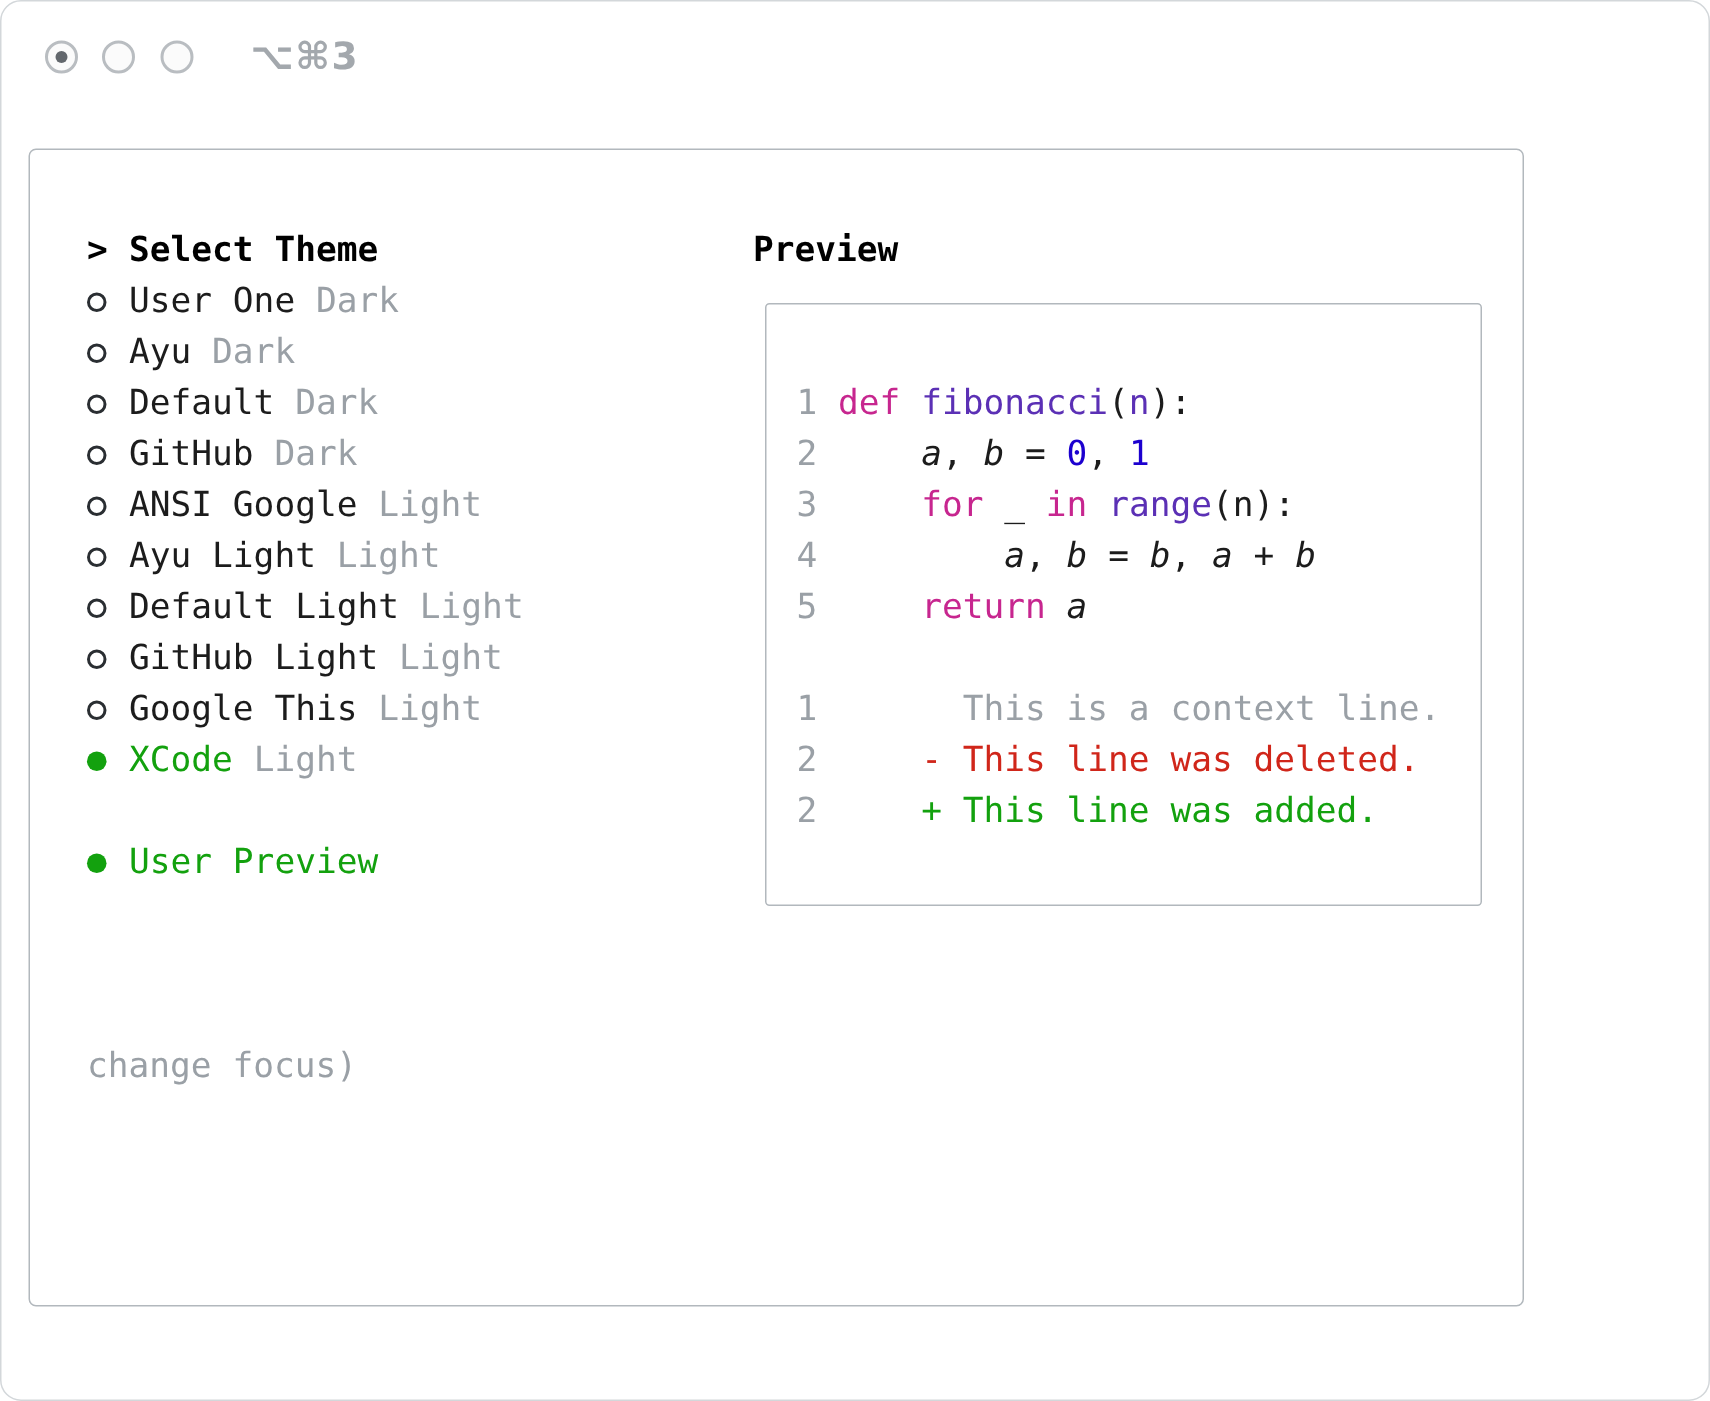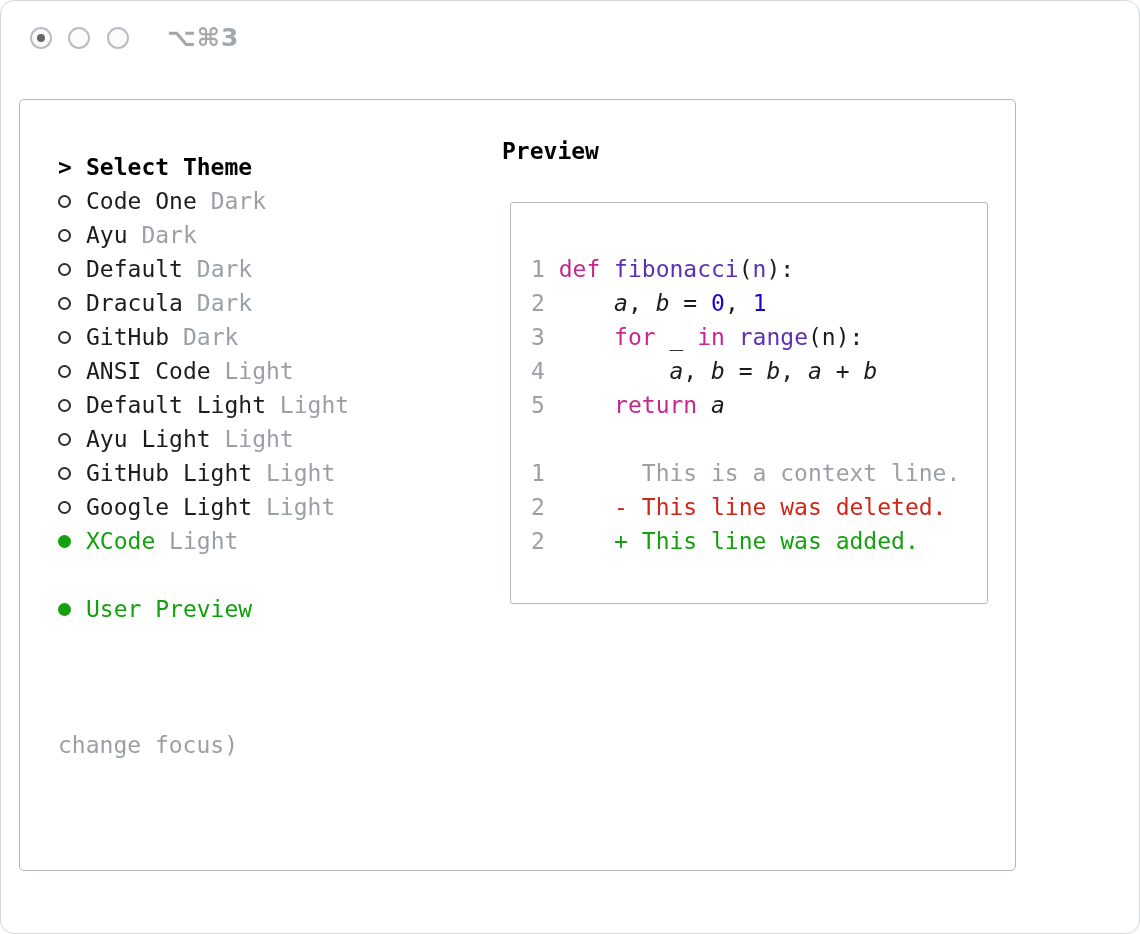--- a/index.html
+++ b/index.html
@@ -23,21 +23,21 @@
   .prompt { font-weight: bold; color: #000; }
   .title { font-weight: bold; color: #000; }
   .text { white-space: pre; }
   .dot { width: 13px; height: 13px; border-radius: 50%; display: inline-block; }
   .dot-open { border: 2px solid #2a2e32; }
   .dot-filled { background: var(--accent-green, #13a10e); }
   .variant { color: var(--muted-gray, #9aa0a6); }
   .green { color: var(--accent-green, #13a10e); text-align: center; }
   .help { color: var(--muted-gray, #9aa0a6); font-size: 23px; line-height: 34px; white-space: pre; }
 
-  .preview-title { position: absolute; left: 482px; top: 34px; height: 34px; display: flex; align-items: center; font-size: 23px; font-weight: bold; color: #000; }
+  .preview-title { position: absolute; left: 482px; top: 50px; height: 34px; display: flex; align-items: center; font-size: 23px; font-weight: bold; color: #000; }
   .preview-box { position: absolute; left: 490px; top: 102px; width: 478px; height: 402px; border: 1px solid #b2b8bd; border-radius: 3px; background: #fff; overflow: hidden; }
   .code { font-family: inherit; font-size: 23px; line-height: 34px; padding: 49px 8px 0 20px; white-space: pre; }
 
   .gutter { color: var(--muted-gray, #9aa0a6); }
   .tok-plain { color: var(--text-black, #1c1c1c); }
   .tok-keyword { color: var(--keyword-magenta, #c7268f); }
   .tok-function { color: var(--function-purple, #5b30b5); }
   .tok-number { color: var(--number-blue, #1c00cf); }
   .tok-var { color: var(--text-black, #1c1c1c); font-style: italic; }
   .diff-context { color: var(--muted-gray, #9aa0a6); margin-top: 12px; }
@@ -64,75 +64,69 @@
       <div class="row">
         <span class="marker prompt">&gt;</span>
         <span class="title text">Select Theme</span>
       </div>
 
       <div id="theme-list">
           <div class="row">
             <span class="marker">
               <span class="dot dot-open"></span>
             </span>
-            <span class="text"><span class="">Code One</span><span class="variant"> Dark</span></span>
+            <span class="text"><span class="">User One</span><span class="variant"> Dark</span></span>
           </div>
           <div class="row">
             <span class="marker">
               <span class="dot dot-open"></span>
             </span>
             <span class="text"><span class="">Ayu</span><span class="variant"> Dark</span></span>
           </div>
           <div class="row">
             <span class="marker">
               <span class="dot dot-open"></span>
             </span>
             <span class="text"><span class="">Default</span><span class="variant"> Dark</span></span>
           </div>
           <div class="row">
             <span class="marker">
               <span class="dot dot-open"></span>
             </span>
-            <span class="text"><span class="">Dracula</span><span class="variant"> Dark</span></span>
-          </div>
-          <div class="row">
-            <span class="marker">
-              <span class="dot dot-open"></span>
-            </span>
             <span class="text"><span class="">GitHub</span><span class="variant"> Dark</span></span>
           </div>
           <div class="row">
             <span class="marker">
               <span class="dot dot-open"></span>
             </span>
-            <span class="text"><span class="">ANSI Code</span><span class="variant"> Light</span></span>
+            <span class="text"><span class="">ANSI Google</span><span class="variant"> Light</span></span>
+          </div>
+          <div class="row">
+            <span class="marker">
+              <span class="dot dot-open"></span>
+            </span>
+            <span class="text"><span class="">Ayu Light</span><span class="variant"> Light</span></span>
           </div>
           <div class="row">
             <span class="marker">
               <span class="dot dot-open"></span>
             </span>
             <span class="text"><span class="">Default Light</span><span class="variant"> Light</span></span>
           </div>
           <div class="row">
             <span class="marker">
               <span class="dot dot-open"></span>
             </span>
-            <span class="text"><span class="">Ayu Light</span><span class="variant"> Light</span></span>
-          </div>
-          <div class="row">
-            <span class="marker">
-              <span class="dot dot-open"></span>
-            </span>
             <span class="text"><span class="">GitHub Light</span><span class="variant"> Light</span></span>
           </div>
           <div class="row">
             <span class="marker">
               <span class="dot dot-open"></span>
             </span>
-            <span class="text"><span class="">Google Light</span><span class="variant"> Light</span></span>
+            <span class="text"><span class="">Google This</span><span class="variant"> Light</span></span>
           </div>
           <div class="row">
             <span class="marker">
               <span class="dot dot-filled"></span>
             </span>
             <span class="text"><span class="green">XCode</span><span class="variant"> Light</span></span>
           </div>
         </div>
 
       <div class="row blank"></div>

